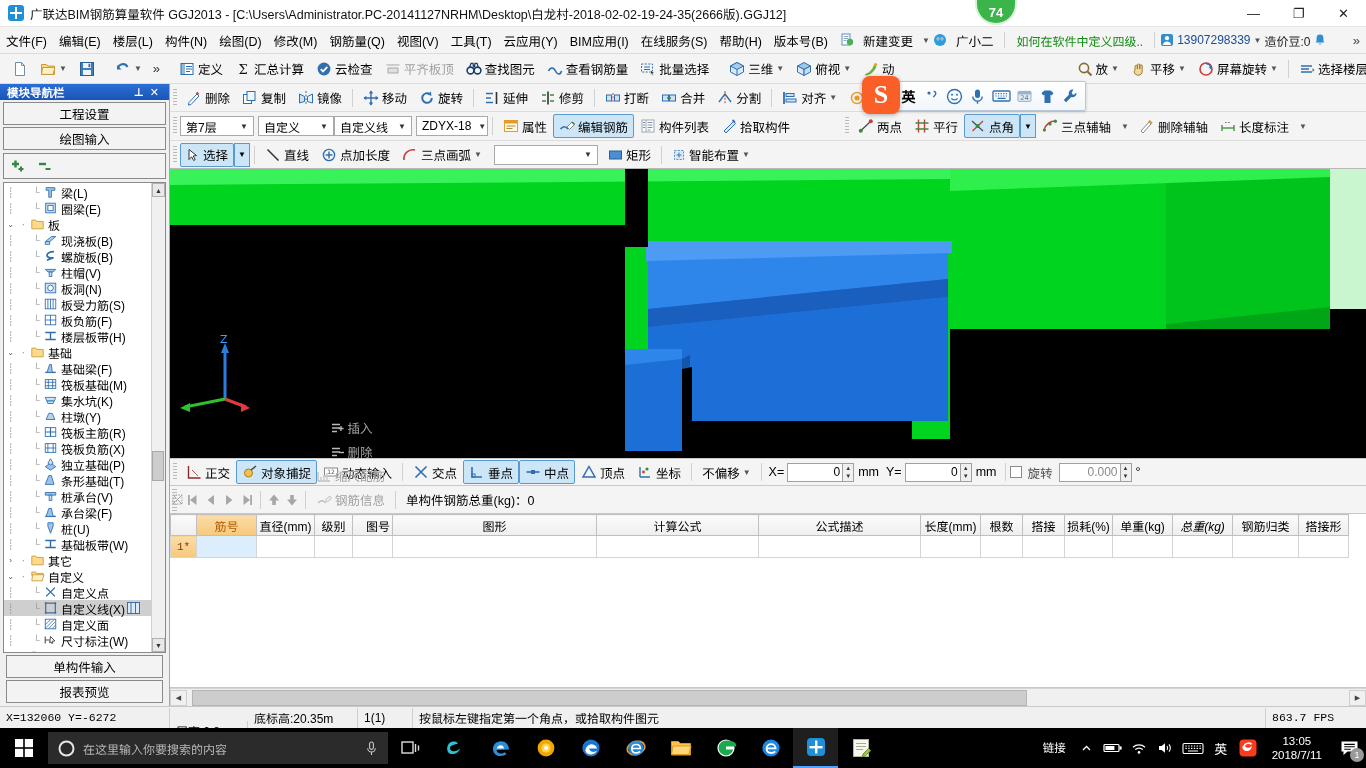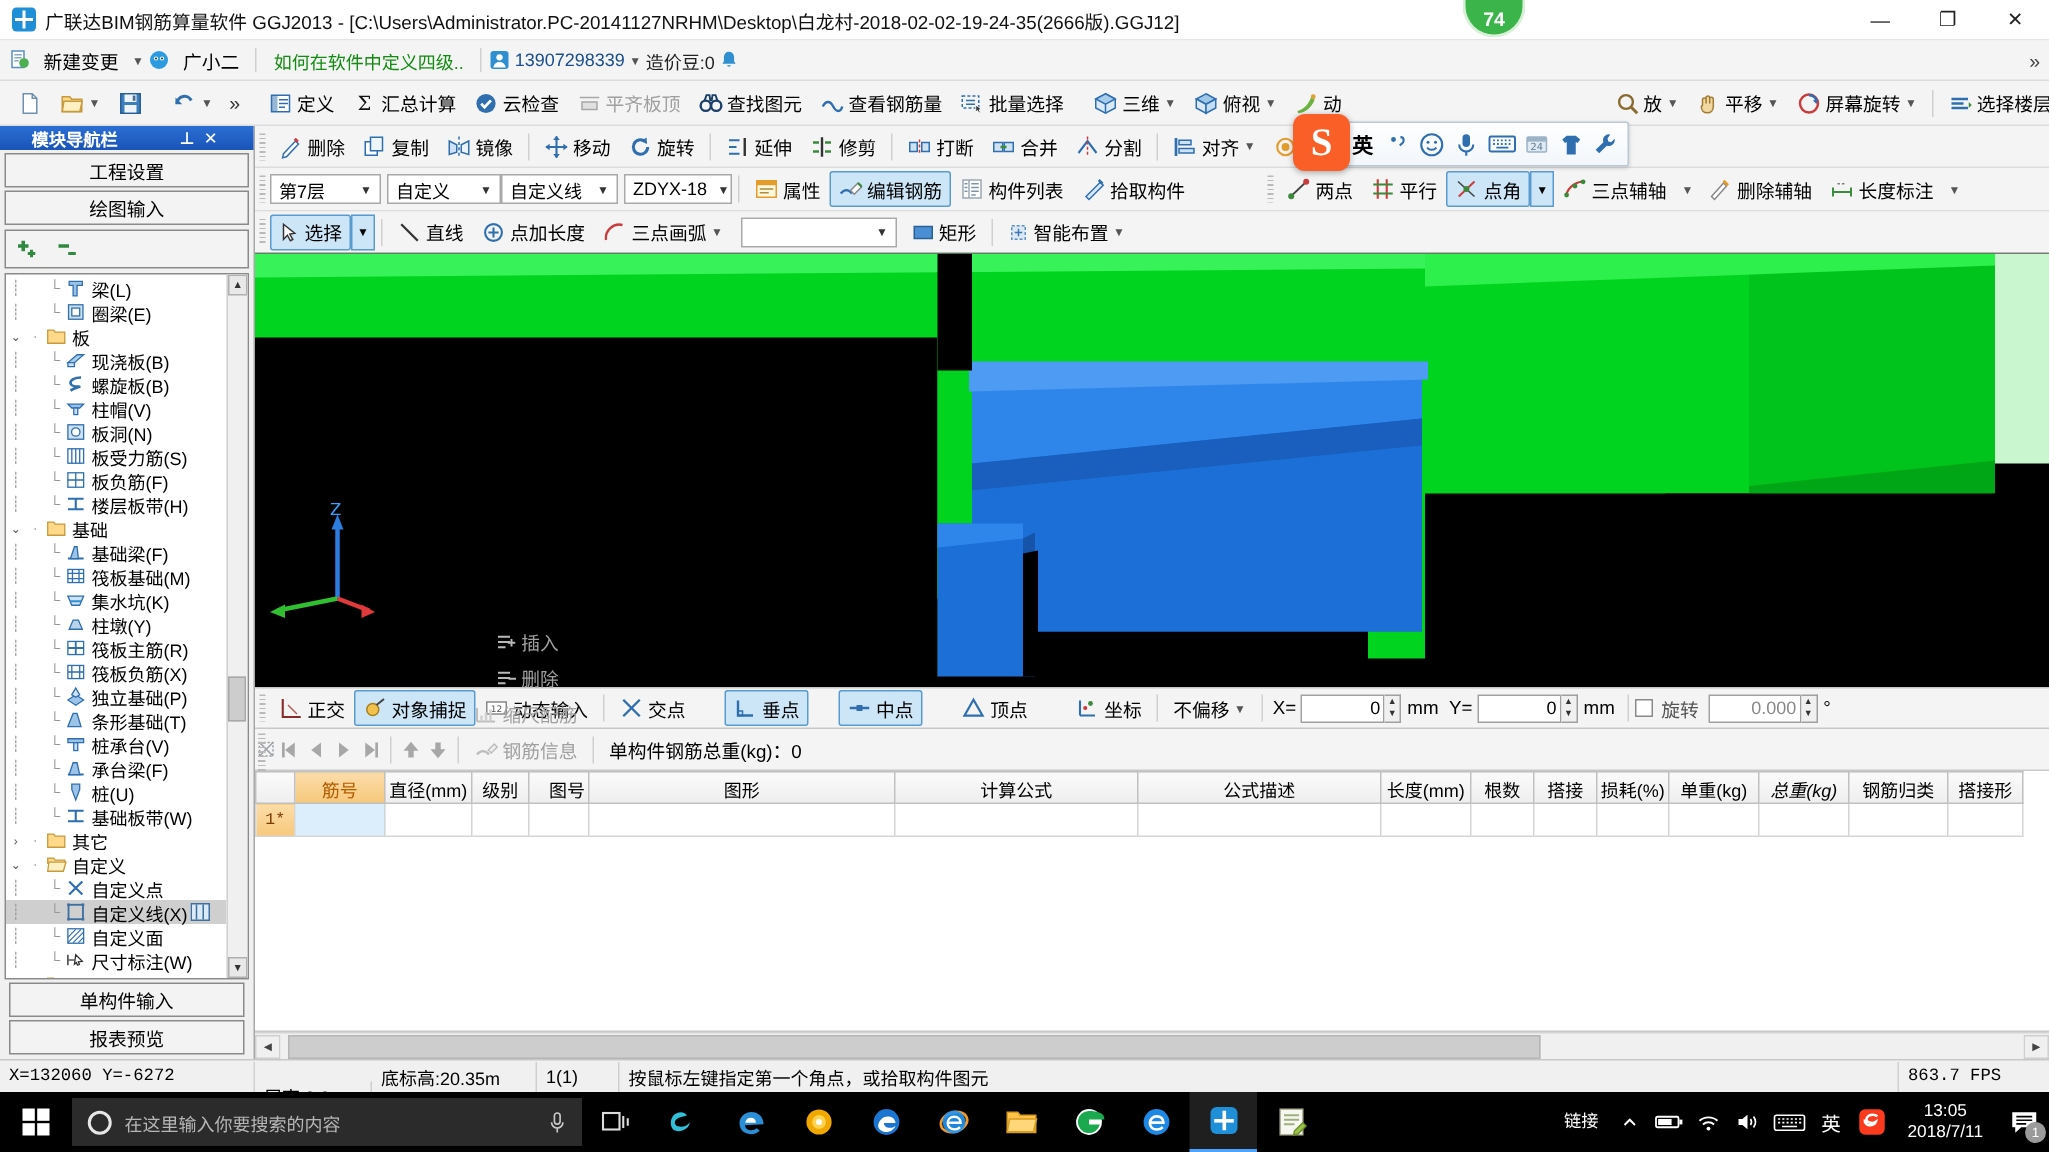--- a/index.html
+++ b/index.html
@@ -115,21 +115,21 @@
 
   
   .leftpanel{
     position:absolute; left:0; top:84px; width:170px; height:622px;
     background:#f0f0f0; border-right:1px solid #a8a8a8;
     display:flex; flex-direction:column;
   }
   .lp-title{
     height:16px; background:linear-gradient(to bottom,#2b6fd4,#1a54b8);
     color:#fff; font-size:11.5px; display:flex; align-items:center;
-    padding:0 21px; font-weight:bold;
+    padding:0 7px; font-weight:bold;
   }
   .lp-title .t{ flex:1; }
   .lp-title .ic{ font-size:11px; padding:0 3px; cursor:default; }
   .lp-btn{
     height:23px; margin:2px 3px 0 3px; border:1px solid #8a8a8a; background:#f3f3f3;
     display:flex; align-items:center; justify-content:center; font-size:12.5px; cursor:default;
   }
   .lp-tools{
     height:26px; margin:3px 3px 0 3px; border:1px solid #8a8a8a; background:#f3f3f3;
     display:flex; align-items:center; padding-left:6px; gap:10px;
@@ -295,20 +295,36 @@
     <div class="tb-spacer"></div>
     <div class="tb-btns">
       <div class="tb-btn">—</div>
       <div class="tb-btn">❐</div>
       <div class="tb-btn close">✕</div>
     </div>
     <div class="score-badge">74</div>
   </div>
 
   <div class="menubar">
+    <div id="menu-items" style="display:flex;align-items:center;">
+        <div class="menu-item">文件(F)</div>
+        <div class="menu-item">编辑(E)</div>
+        <div class="menu-item">楼层(L)</div>
+        <div class="menu-item">构件(N)</div>
+        <div class="menu-item">绘图(D)</div>
+        <div class="menu-item">修改(M)</div>
+        <div class="menu-item">钢筋量(Q)</div>
+        <div class="menu-item">视图(V)</div>
+        <div class="menu-item">工具(T)</div>
+        <div class="menu-item">云应用(Y)</div>
+        <div class="menu-item">BIM应用(I)</div>
+        <div class="menu-item">在线服务(S)</div>
+        <div class="menu-item">帮助(H)</div>
+        <div class="menu-item">版本号(B)</div>
+      </div>
     <div class="mb-extra">
       <span class="mini-ico">
         <svg width="14" height="14" viewBox="0 0 14 14">
             <rect x="2" y="1" width="8" height="11" fill="#fff" stroke="#5a8fc0"></rect>
             <path d="M3.5 3.5h5M3.5 5.5h5M3.5 7.5h3" stroke="#8aa8c8" stroke-width="1"></path>
             <circle cx="10" cy="9" r="3.2" fill="#4caf50"></circle>
           </svg>
       </span>
       <span class="menu-item">新建变更</span>
       <span class="chev">▼</span>
@@ -1324,21 +1340,21 @@
           <span>
             <svg width="16" height="16" viewBox="0 0 16 16">
               <rect x="1.5" y="4" width="13" height="8" fill="#fff" stroke="#888"></rect>
               <text x="8" y="10.4" font-size="6" text-anchor="middle" fill="#555" font-family="DejaVu Sans">12</text>
             </svg>
           </span>
           <span>动态输入</span>
         </div>
       </div>
     <div class="tsep"></div>
-    <div id="snap-points" style="display:flex;align-items:flex-end;gap:20px;">
+    <div id="snap-points" style="display:flex;align-items:flex-end;">
         <div class="tbtn">
           <span>
             <svg width="16" height="16" viewBox="0 0 16 16">
               <path d="M2.5 2.5l11 11M13.5 2.5l-11 11" stroke="#2f6fb0" stroke-width="1.6"></path>
             </svg>
           </span>
           <span>交点</span>
         </div>
         <div class="tbtn active">
           <span>

